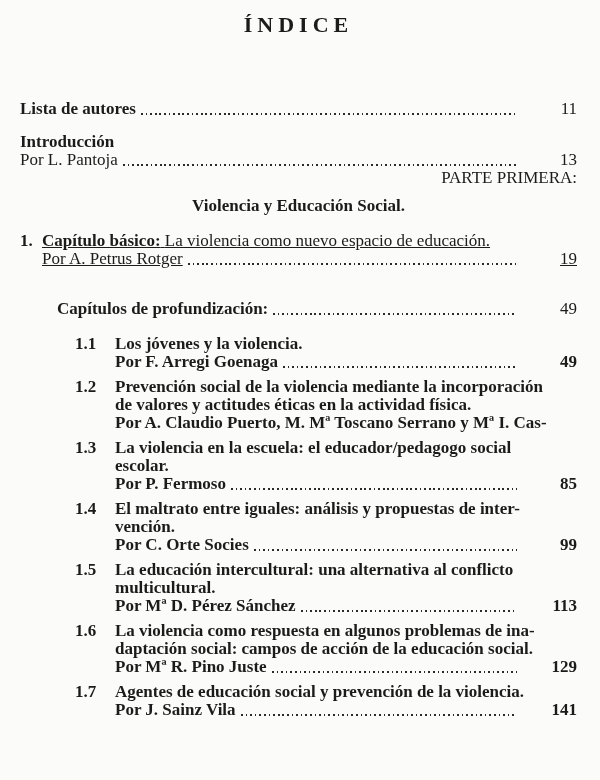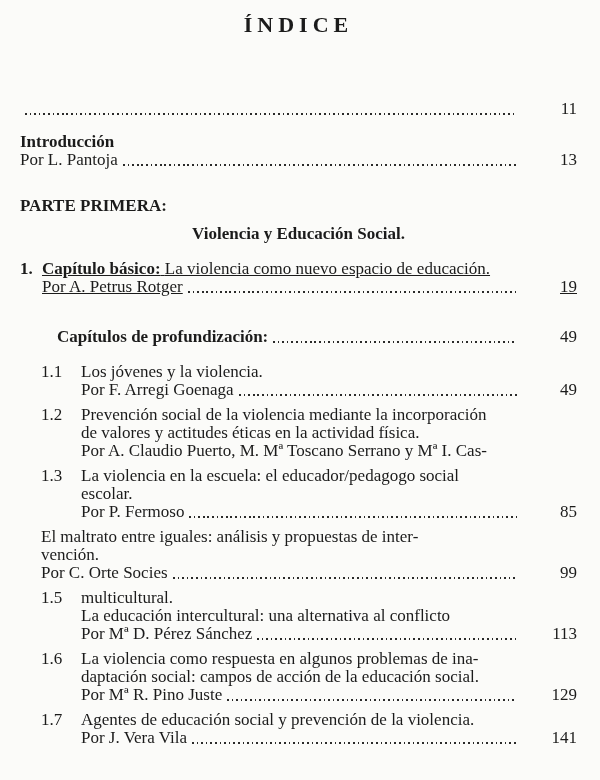--- a/index.html
+++ b/index.html
@@ -36,43 +36,44 @@
     align-self: flex-end;
     height: 2px;
     margin: 0 0 3px 5px;
     background-image: repeating-linear-gradient(
       to right, #2a2a2a 0, #2a2a2a 1.7px, transparent 1.7px, transparent 4.6px);
   }
   .pg { flex: 0 0 60px; text-align: right; white-space: nowrap; }
 
   .row-lista { margin-top: 62px; }
   .intro { margin-top: 15px; }
-  .part-heading { margin-top: 28px; text-align: left; font-weight: bold; }
+  .part-heading { text-align: right; font-weight: normal; }
   .part-sub { margin-top: 10px; text-align: center; font-weight: bold; }
 
   .chapter { margin-top: 17px; display: flex; }
   .c-num { flex: 0 0 22px; font-weight: bold; }
   .c-body { flex: 1 1 auto; min-width: 0; text-decoration: underline; }
 
   .section-row { margin-top: 32px; margin-left: 37px; }
 
-  .entries { margin-top: 17px; margin-left: 21px; }
+  .entries { margin-top: 17px; margin-left: 55px; font-weight: bold; }
   .entry { display: flex; margin-bottom: 7px; }
   .e-num { flex: 0 0 40px; }
   .e-body { flex: 1 1 auto; min-width: 0; }
   .t { white-space: nowrap; }
 </style>
 </head>
 <body>
 
 <div class="page">
 
   <h1 class="doc-title">ÍNDICE</h1>
 
   <div class="dotrow row-lista">
+    <span class="txt b">Lista de autores</span>
     <span class="leader"></span>
     <span class="pg">11</span>
   </div>
 
   <div class="intro">
     <div class="t b">Introducción</div>
     <div class="dotrow">
       <span class="txt">Por L. Pantoja</span>
       <span class="leader"></span>
       <span class="pg">13</span>
@@ -130,36 +131,37 @@
         <div class="t">escolar.</div>
         <div class="dotrow">
           <span class="txt">Por P. Fermoso</span>
           <span class="leader"></span>
           <span class="pg">85</span>
         </div>
       </div>
     </div>
 
     <div class="entry">
+      <span class="e-num">1.4</span>
       <div class="e-body">
         <div class="t">El maltrato entre iguales: análisis y propuestas de inter-</div>
         <div class="t">vención.</div>
         <div class="dotrow">
           <span class="txt">Por C. Orte Socies</span>
           <span class="leader"></span>
           <span class="pg">99</span>
         </div>
       </div>
     </div>
 
     <div class="entry">
       <span class="e-num">1.5</span>
       <div class="e-body">
+        <div class="t">La educación intercultural: una alternativa al conflicto</div>
         <div class="t">multicultural.</div>
-        <div class="t">La educación intercultural: una alternativa al conflicto</div>
         <div class="dotrow">
           <span class="txt">Por Mª D. Pérez Sánchez</span>
           <span class="leader"></span>
           <span class="pg">113</span>
         </div>
       </div>
     </div>
 
     <div class="entry">
       <span class="e-num">1.6</span>
@@ -172,21 +174,21 @@
           <span class="pg">129</span>
         </div>
       </div>
     </div>
 
     <div class="entry">
       <span class="e-num">1.7</span>
       <div class="e-body">
         <div class="t">Agentes de educación social y prevención de la violencia.</div>
         <div class="dotrow">
-          <span class="txt">Por J. Vera Vila</span>
+          <span class="txt">Por J. Sainz Vila</span>
           <span class="leader"></span>
           <span class="pg">141</span>
         </div>
       </div>
     </div>
 
   </div>
 </div>
 
 </body></html>

